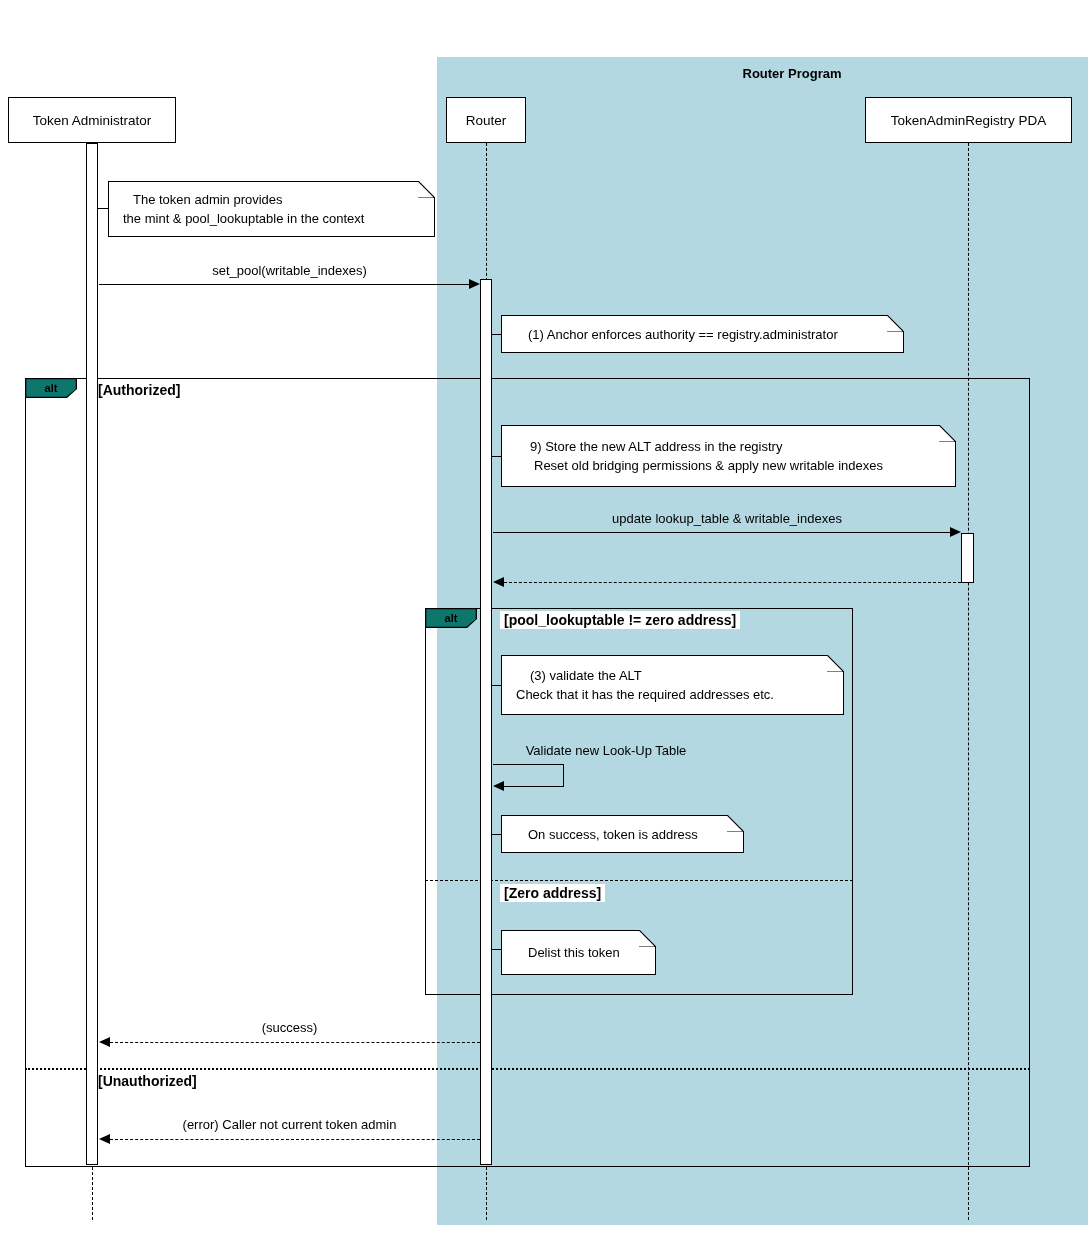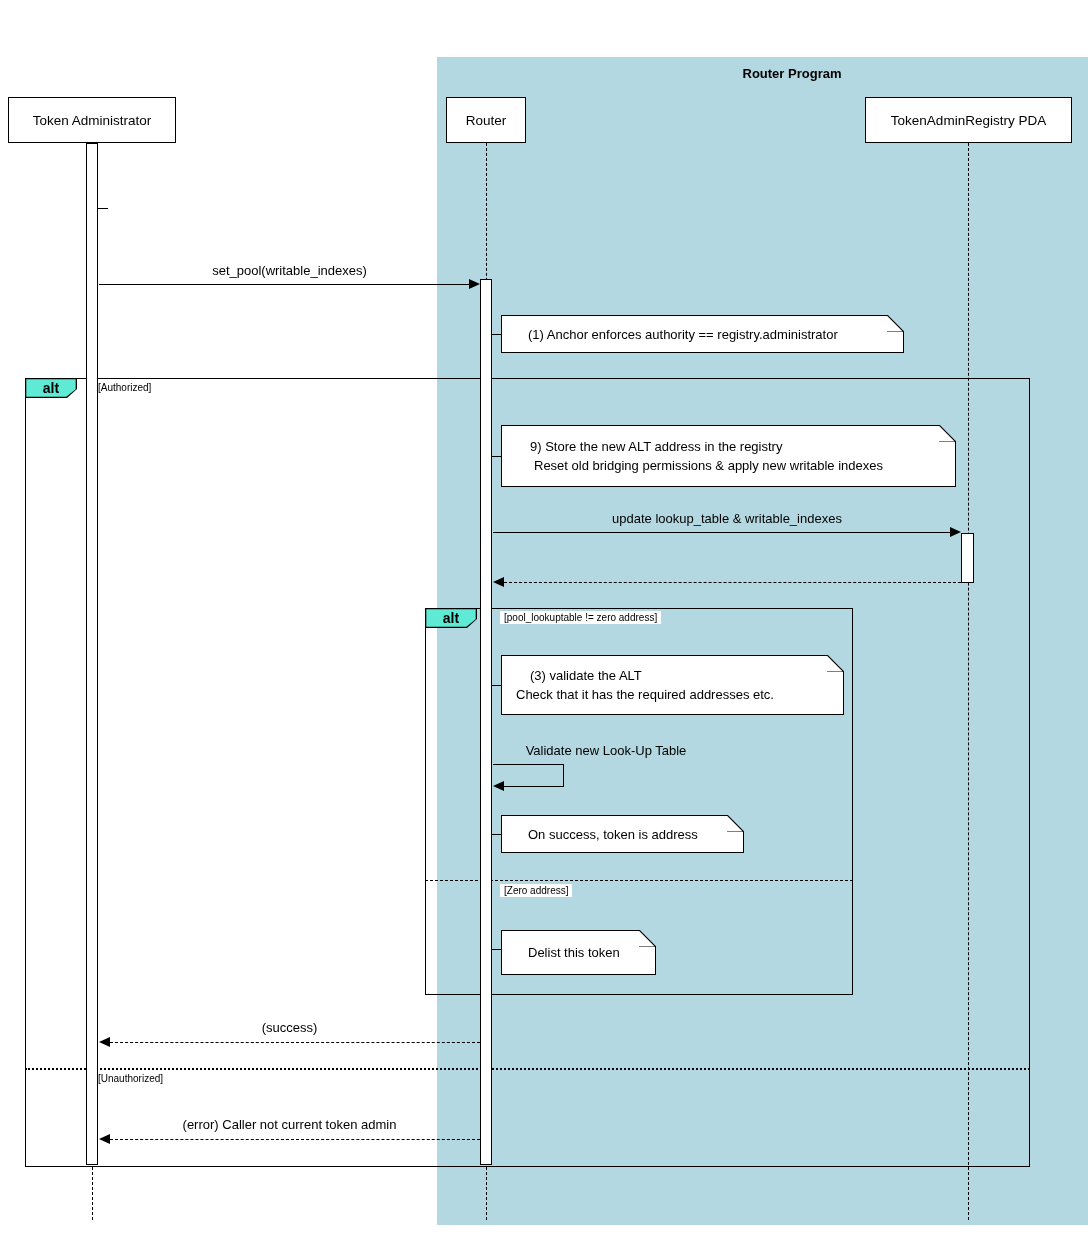--- a/index.html
+++ b/index.html
@@ -20,25 +20,25 @@
   .participant { position:absolute; height:46px; background:#fff; border:1.5px solid var(--ink);
                  display:flex; align-items:center; justify-content:center;
                  font-size:13.5px; z-index:6; }
 
   .fragment { position:absolute; border:1.6px solid var(--ink); z-index:3; }
   .divider-dotted { position:absolute; border-top:2px dotted var(--ink); z-index:3; }
   .divider-dashed { position:absolute; border-top:1.6px dashed var(--ink); z-index:3; }
 
   .frag-label { position:absolute; width:52px; height:20px; background:var(--ink); z-index:7;
                 clip-path:polygon(0 0,100% 0,100% 11px,42px 100%,0 100%); }
-  .frag-label-inner { position:absolute; inset:1.3px; background:#5eead4;
+  .frag-label-inner { position:absolute; inset:1.3px; background:#0f766e;
                 clip-path:polygon(0 0,100% 0,100% 10px,40px 100%,0 100%);
                 display:flex; align-items:center; justify-content:center;
-                font-weight:bold; font-size:14px; }
-  .guard { position:absolute; font-weight:normal; font-size:10px; z-index:7; }
+                font-weight:bold; font-size:11px; }
+  .guard { position:absolute; font-weight:bold; font-size:14px; z-index:7; }
   .guard.boxed { background:#fff; padding:1px 4px; }
 
   .activation { position:absolute; width:12px; background:#fff; border:1px solid var(--ink); z-index:5; }
 
   .note { position:absolute; background:#fff; border:1px solid var(--ink);
           font-size:13px; line-height:19px; z-index:6; padding:0 14px; }
   .note.vcenter { display:flex; flex-direction:column; justify-content:center; }
   .note .fold { position:absolute; top:-1px; right:-1px; }
   .note .line { display:block; }
 
@@ -97,20 +97,29 @@
     <span>TokenAdminRegistry PDA</span>
   </div>
 
   <div class="connector" style="left:98px; top:208px; width:10px;"></div>
   <div class="connector" style="left:492px; top:334px; width:9px;"></div>
   <div class="connector" style="left:492px; top:456px; width:9px;"></div>
   <div class="connector" style="left:492px; top:685px; width:9px;"></div>
   <div class="connector" style="left:492px; top:834px; width:9px;"></div>
   <div class="connector" style="left:492px; top:949px; width:9px;"></div>
 
+  <div class="note vcenter" style="left:108px; top:181px; width:327px; height:56px;">
+    <svg class="fold" width="17" height="17" viewBox="0 0 17 17">
+      <polygon points="0,0 17,0 17,17" style="fill:#fff"></polygon>
+      <polygon points="0,0 17,17 0,17" fill="#fff"></polygon>
+      <path d="M0,0 L17,17 L0,17" fill="none" stroke="#000" stroke-width="1.2"></path>
+    </svg>
+    <span class="line" style="margin-left:10px;">The token admin provides</span>
+    <span class="line">the mint &amp; pool_lookuptable in the context</span>
+  </div>
 
   <div class="note vcenter" style="left:501px; top:315px; width:403px; height:38px;">
     <svg class="fold" width="17" height="17" viewBox="0 0 17 17">
       <polygon points="0,0 17,0 17,17" style="fill:var(--frame-bg)"></polygon>
       <polygon points="0,0 17,17 0,17" fill="#fff"></polygon>
       <path d="M0,0 L17,17 L0,17" fill="none" stroke="#000" stroke-width="1.2"></path>
     </svg>
     <span class="line" style="margin-left:12px;">(1) Anchor enforces authority == registry.administrator</span>
   </div>
 

